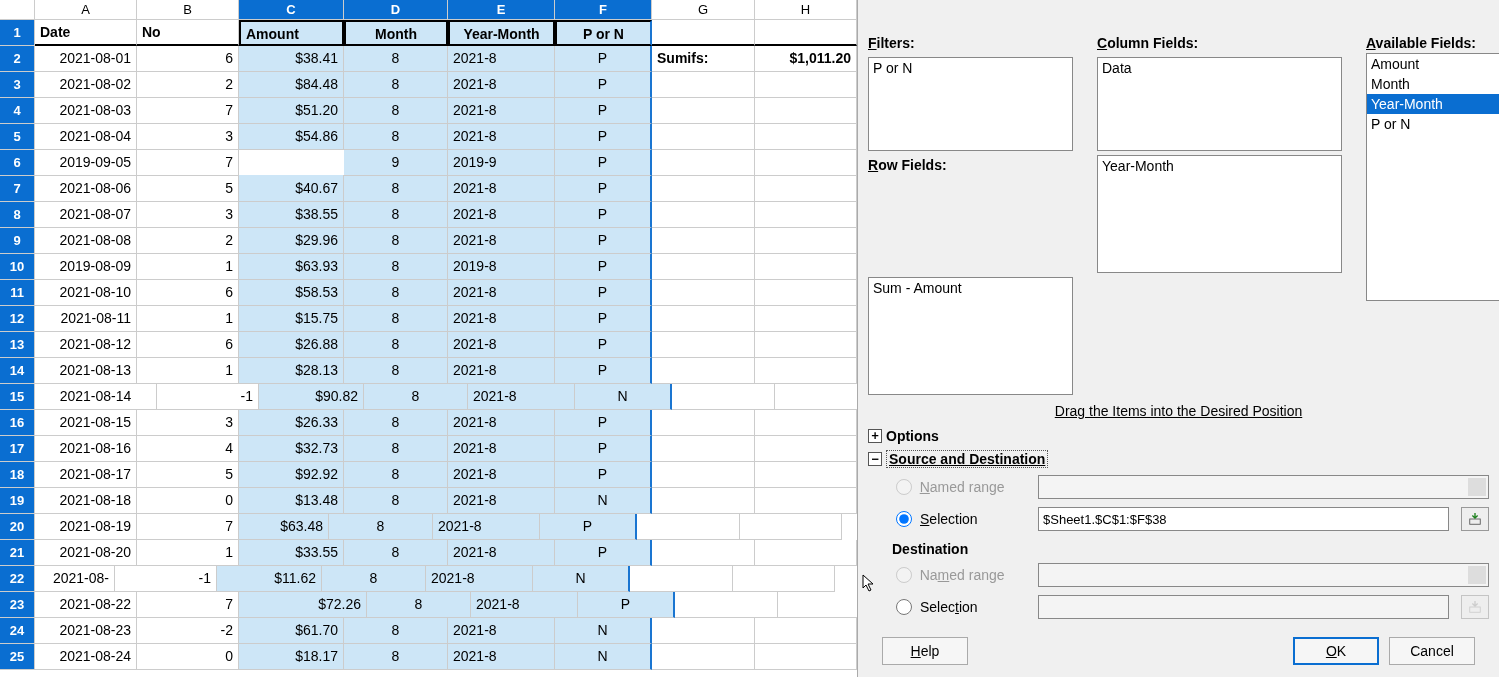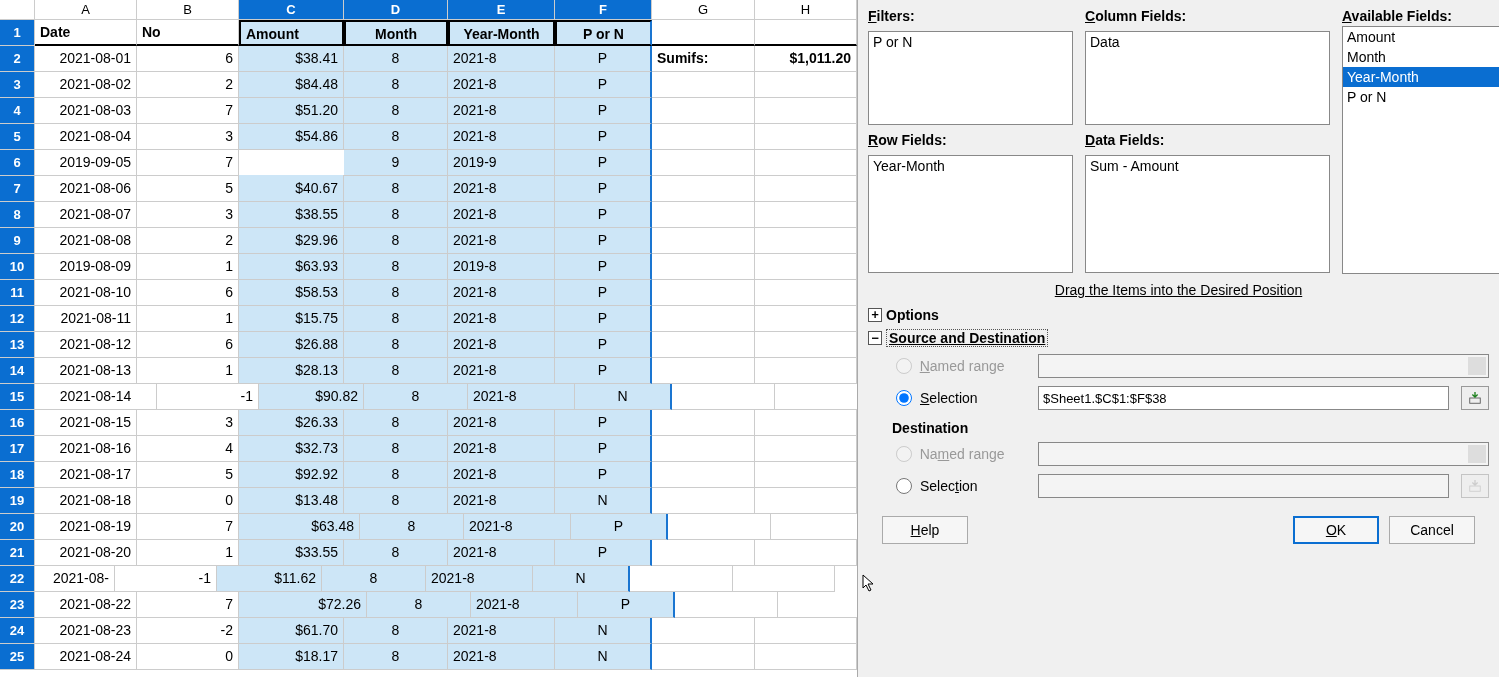--- a/index.html
+++ b/index.html
@@ -30,21 +30,21 @@
 .cell.hdr { font-weight: bold; text-align: left; border-bottom: 2px solid #000; }
 .cell.hdr.selcol { border: 2px solid #000; text-align: center; }
 .cell.col-F.selcol { border-right: 2px solid #1a75d1; }
 .cell.col-C.selcol.hdr { text-align: left; }
 
 .dialog { position: absolute; top: 0; left: 857px; width: 642px; height: 677px; background: #f0f0f0; border-left: 1px solid #aaa; }
 .dlg-title { display: flex; justify-content: space-between; align-items: center; height: 28px; padding: 0 10px; background: #fff; font-size: 14px; }
 .dlg-close { font-size: 20px; cursor: pointer; padding: 0 4px; font-family: Arial; }
 
 .dlg-body { padding: 6px 10px 10px 10px; }
-.layout-grid { display: grid; grid-template-columns: 205px 245px 190px; gap: 4px 12px; }
+.layout-grid { display: grid; grid-template-columns: 205px 245px 190px; gap: 4px 24px; margin-top: 27px; }
 .layout-label { font-weight: bold; font-size: 14px; padding: 2px 0; }
 .layout-label u { text-decoration: underline; }
 .layout-box { background: #fff; border: 1px solid #888; height: 94px; overflow: auto; font-size: 14px; }
 .layout-box.tall { height: 248px; }
 .layout-box .item { padding: 2px 4px; }
 .layout-box .item.sel { background: #0a6ed1; color: #fff; }
 .available-col { grid-row: 1 / 5; grid-column: 3; }
 
 .drag-hint { text-align: center; text-decoration: underline; font-size: 14px; padding: 8px 0 6px; }
 
@@ -296,21 +296,21 @@
         <div class="cell col-D selcol center" style="width: 104px;">8</div>
         <div class="cell col-E selcol left" style="width: 107px;">2021-8</div>
         <div class="cell col-F selcol center" style="width: 97px;">N</div>
         <div class="cell col-G" style="width: 103px;"></div>
         <div class="cell col-H" style="width: 102px;"></div>
       </div>
       <div class="grid-row">
         <div class="row-h">20</div>
         <div class="cell col-A right" style="width: 102px;">2021-08-19</div>
         <div class="cell col-B right" style="width: 102px;">7</div>
-        <div class="cell col-C selcol right" style="width: 121px;">$63.48</div>
+        <div class="cell col-C selcol right" style="width: 90px;">$63.48</div>
         <div class="cell col-D selcol center" style="width: 104px;">8</div>
         <div class="cell col-E selcol left" style="width: 107px;">2021-8</div>
         <div class="cell col-F selcol center" style="width: 97px;">P</div>
         <div class="cell col-G" style="width: 103px;"></div>
         <div class="cell col-H" style="width: 102px;"></div>
       </div>
       <div class="grid-row">
         <div class="row-h">21</div>
         <div class="cell col-A right" style="width: 102px;">2021-08-20</div>
         <div class="cell col-B right" style="width: 102px;">1</div>
@@ -382,21 +382,20 @@
             <div class="item">P or N</div>
           </div>
       </div>
       <div class="layout-box" id="box-filters">
           <div class="item">P or N</div>
         </div>
       <div class="layout-box" id="box-colf">
           <div class="item">Data</div>
         </div>
       <div class="layout-label"><u>R</u>ow Fields:</div>
-      <div class="layout-label"><u>D</u>ata Fields:</div>
       <div class="layout-box" style="height:118px" id="box-rowf">
           <div class="item">Year-Month</div>
         </div>
       <div class="layout-box" style="height:118px" id="box-dataf">
           <div class="item">Sum - Amount</div>
         </div>
     </div>
     <div class="drag-hint">Drag the Items into the Desired Position</div>
 
     <div class="expander">

